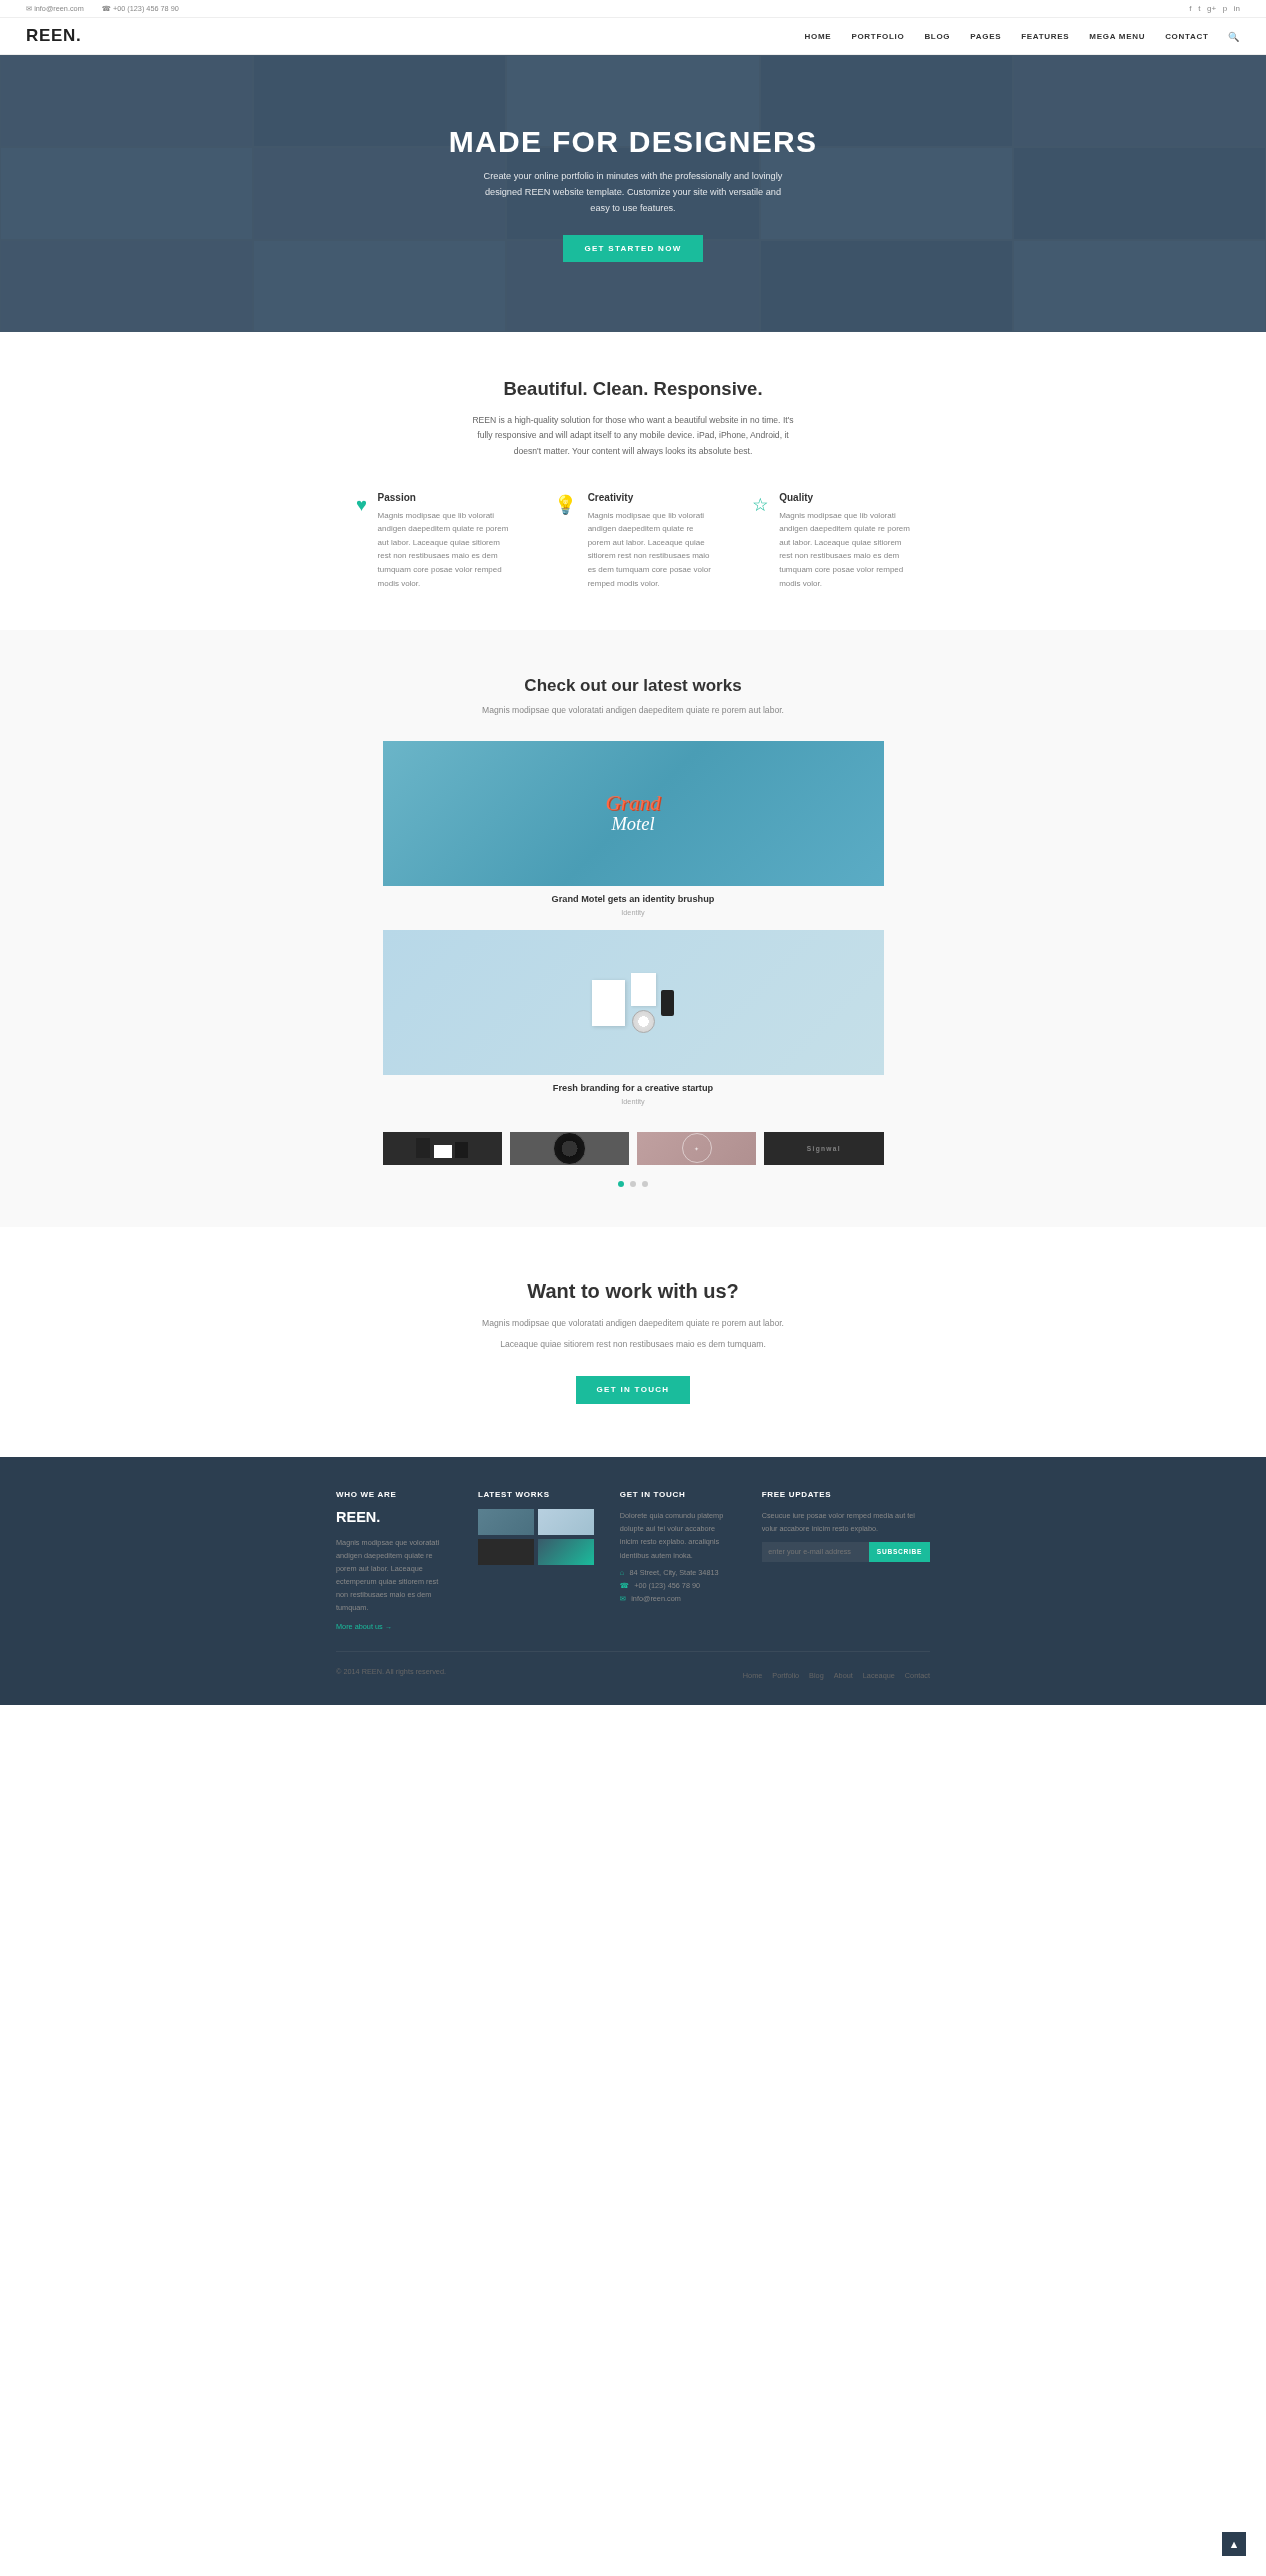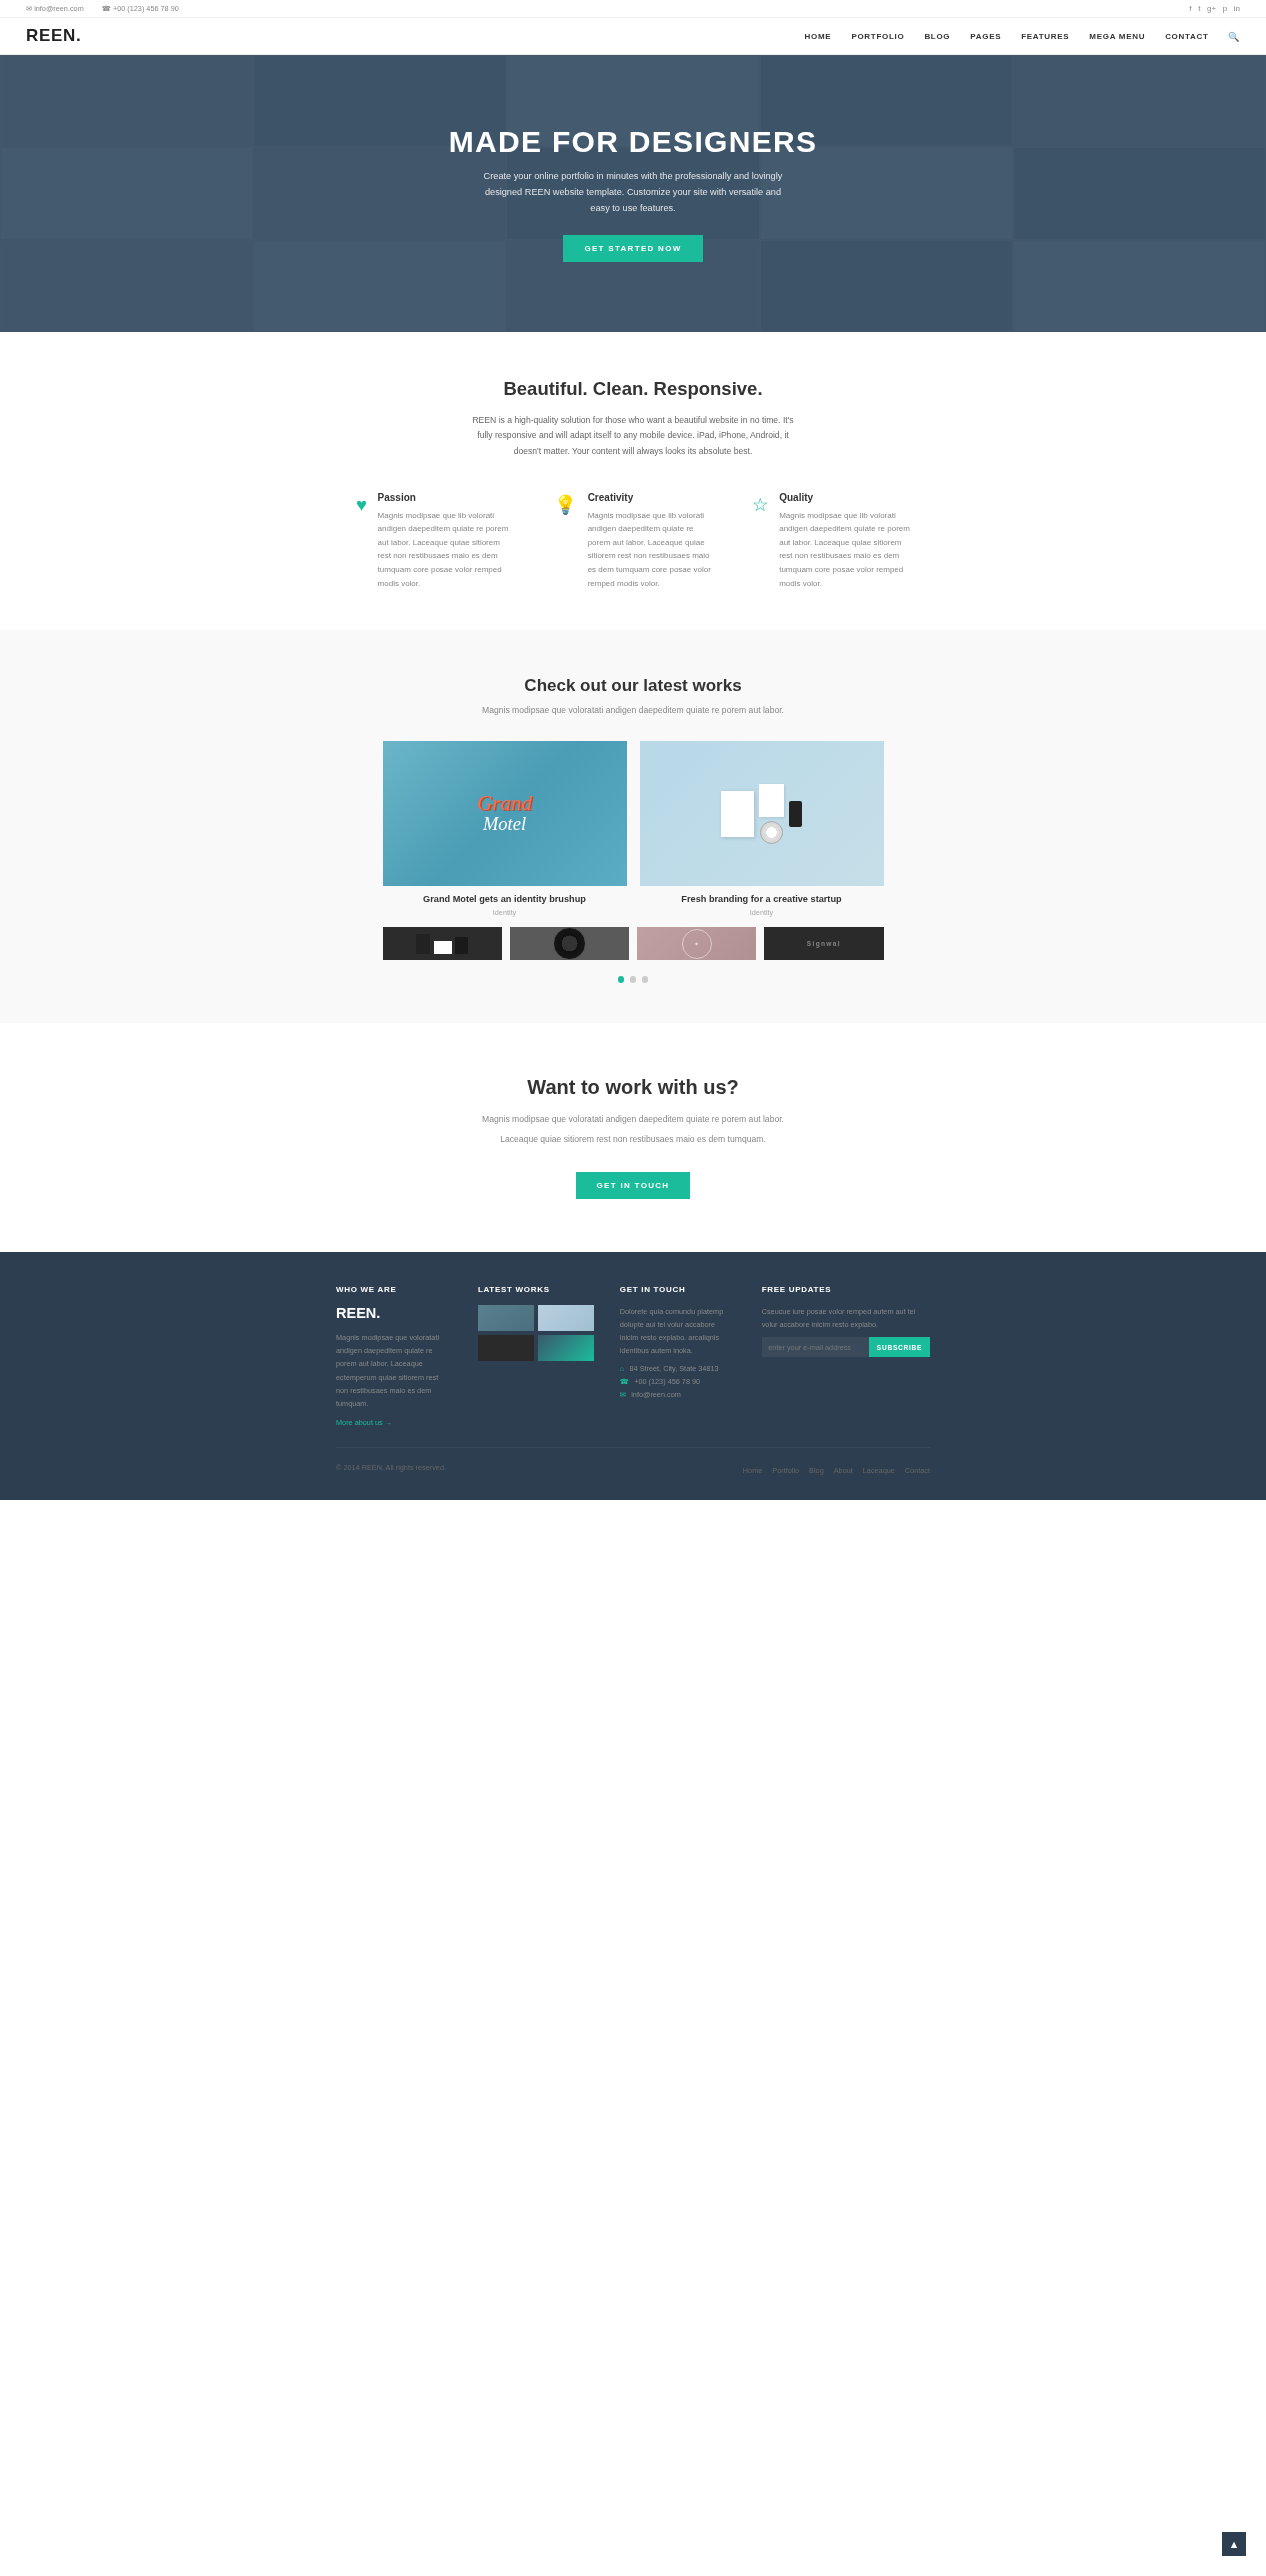--- a/index.html
+++ b/index.html
@@ -179,21 +179,22 @@
     }
     .section-portfolio > p {
       font-size: 8.6px;
       color: #888;
       margin-bottom: 26px;
     }
     .portfolio-main {
       display: flex;
       gap: 13px;
       max-width: 501px;
-      margin: 0 auto 10px;
+      margin: 0 auto 26px;
+      flex-direction: column;
     }
     .portfolio-large {
       flex: 1;
     }
     .portfolio-thumb {
       width: 100%;
       height: 145px;
       display: block;
       overflow: hidden;
     }
@@ -699,21 +700,21 @@
         <span>+00 (123) 456 78 90</span>
       </div>
       <div class="footer-contact-item">
         <span class="footer-contact-icon">✉</span>
         <span>info@reen.com</span>
       </div>
     </div>
 
     <div>
       <h4>FREE UPDATES</h4>
-      <p>Cseucue iure posae volor remped autem aut tei volur accabore inicim resto explabo.</p>
+      <p>Cseucue iure posae volor remped media aut tei volur accabore inicim resto explabo.</p>
       <div class="newsletter-form">
         <input type="email" class="newsletter-input" placeholder="enter your e-mail address" style="">
         <button class="newsletter-btn">SUBSCRIBE</button>
       </div>
     </div>
   </div>
 
   <div class="footer-bottom">
     <p>© 2014 REEN. All rights reserved.</p>
     <div class="footer-bottom-links">

